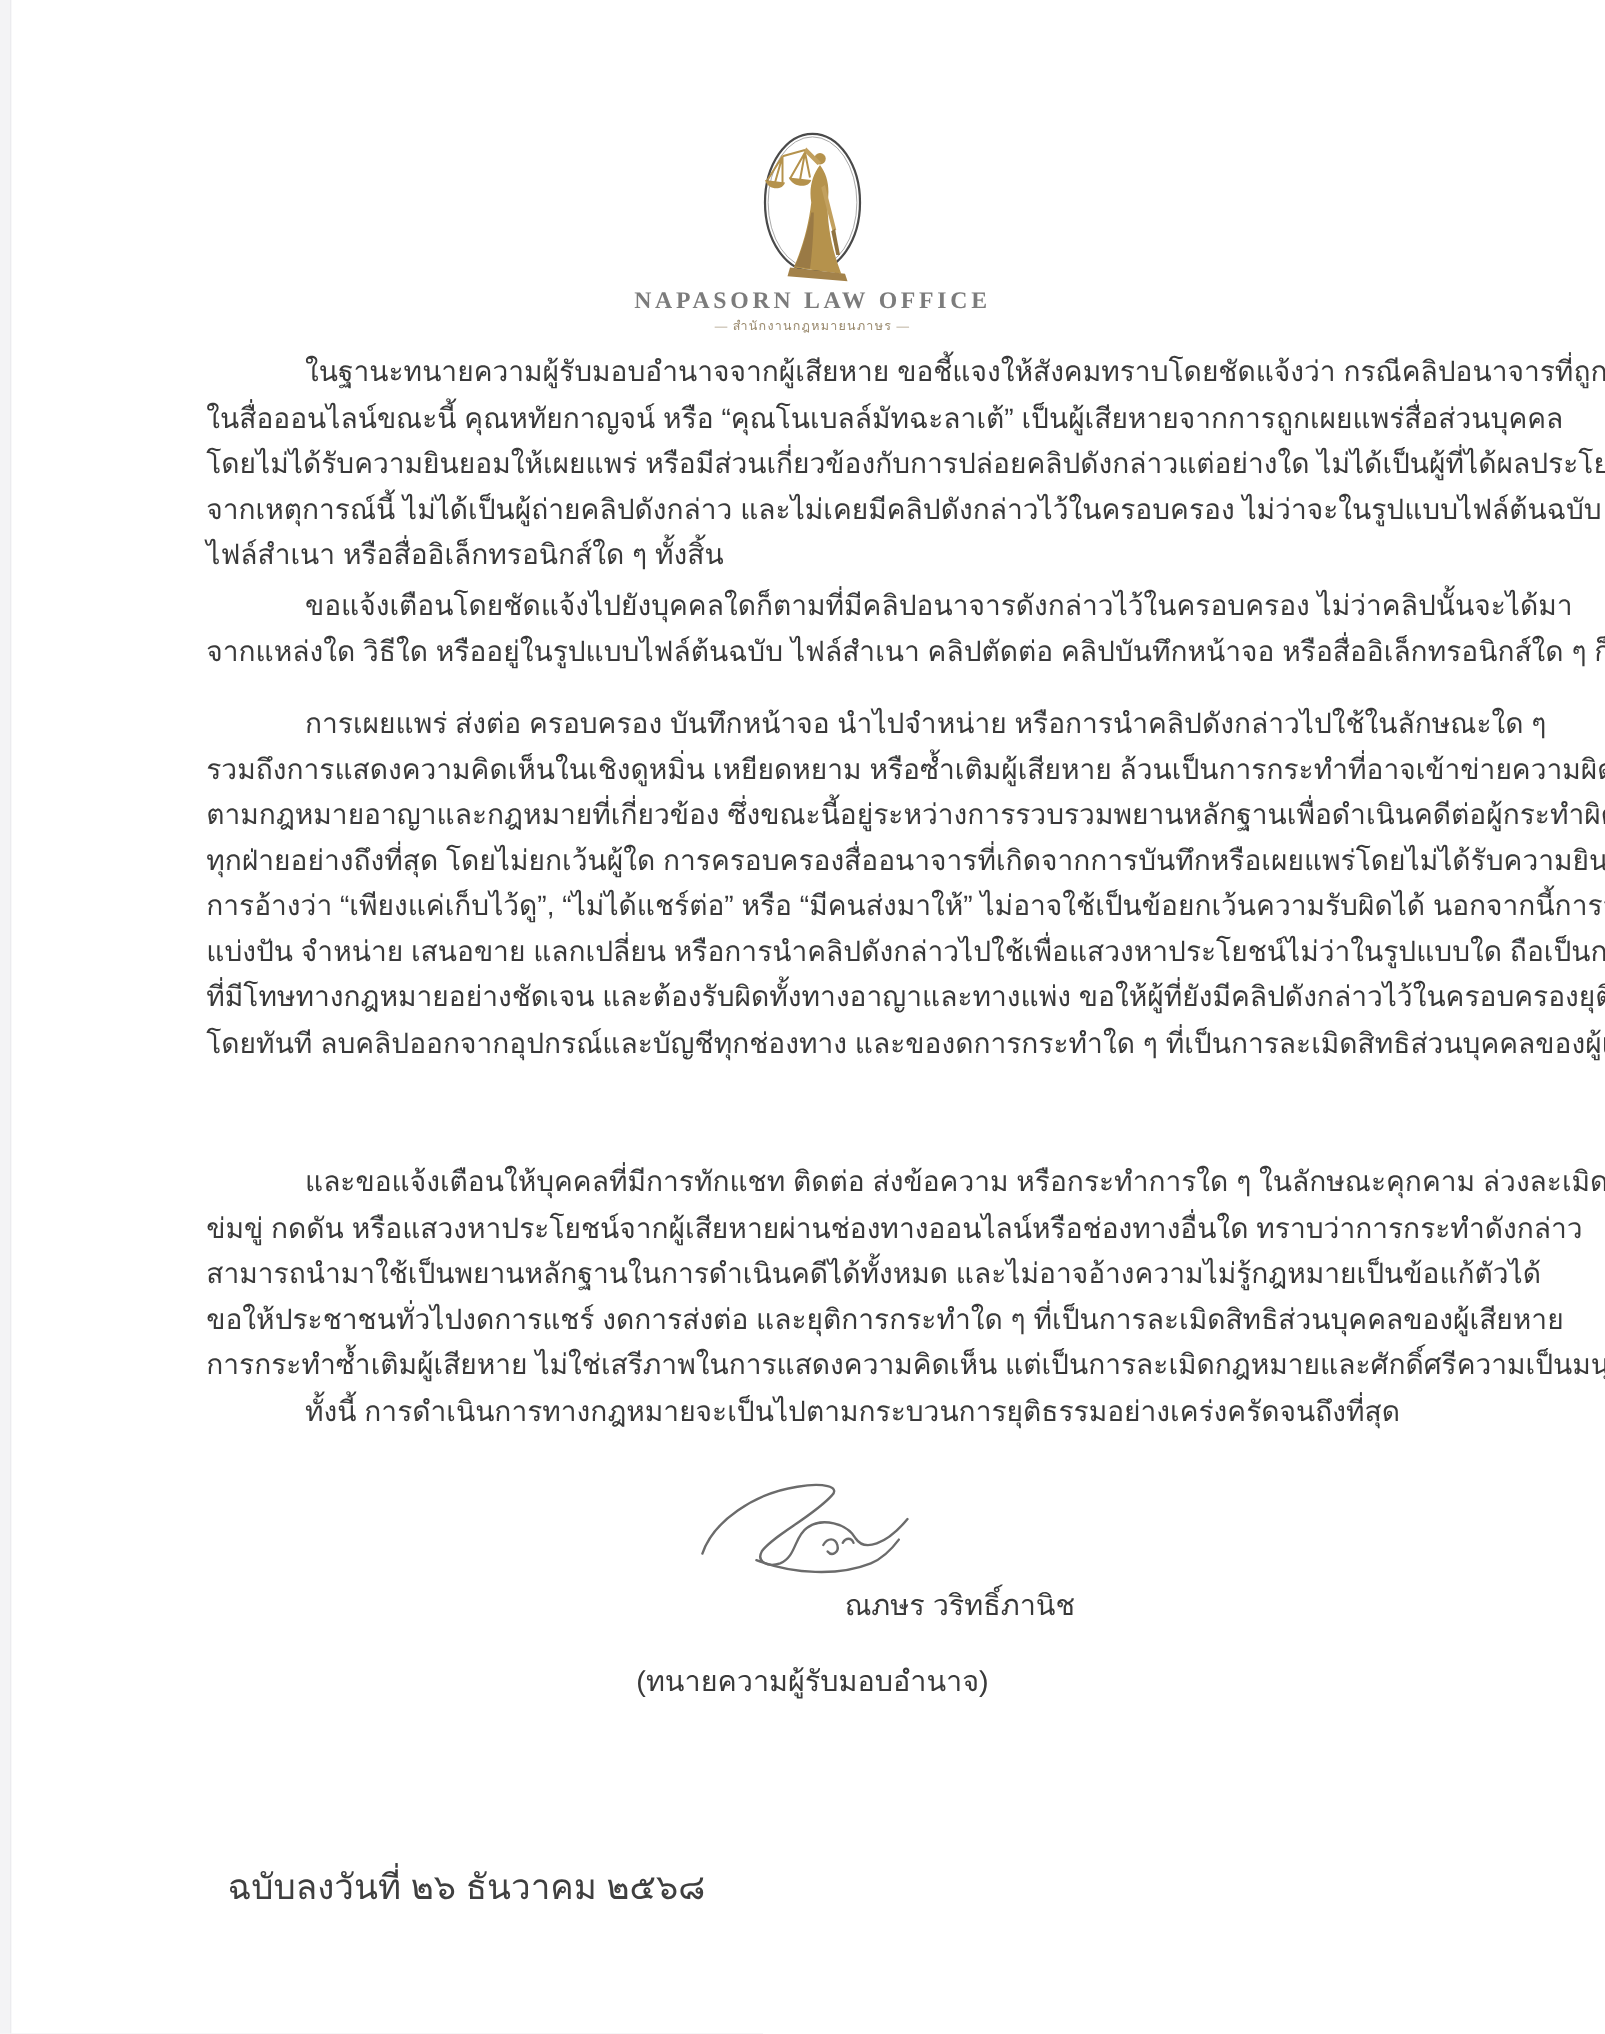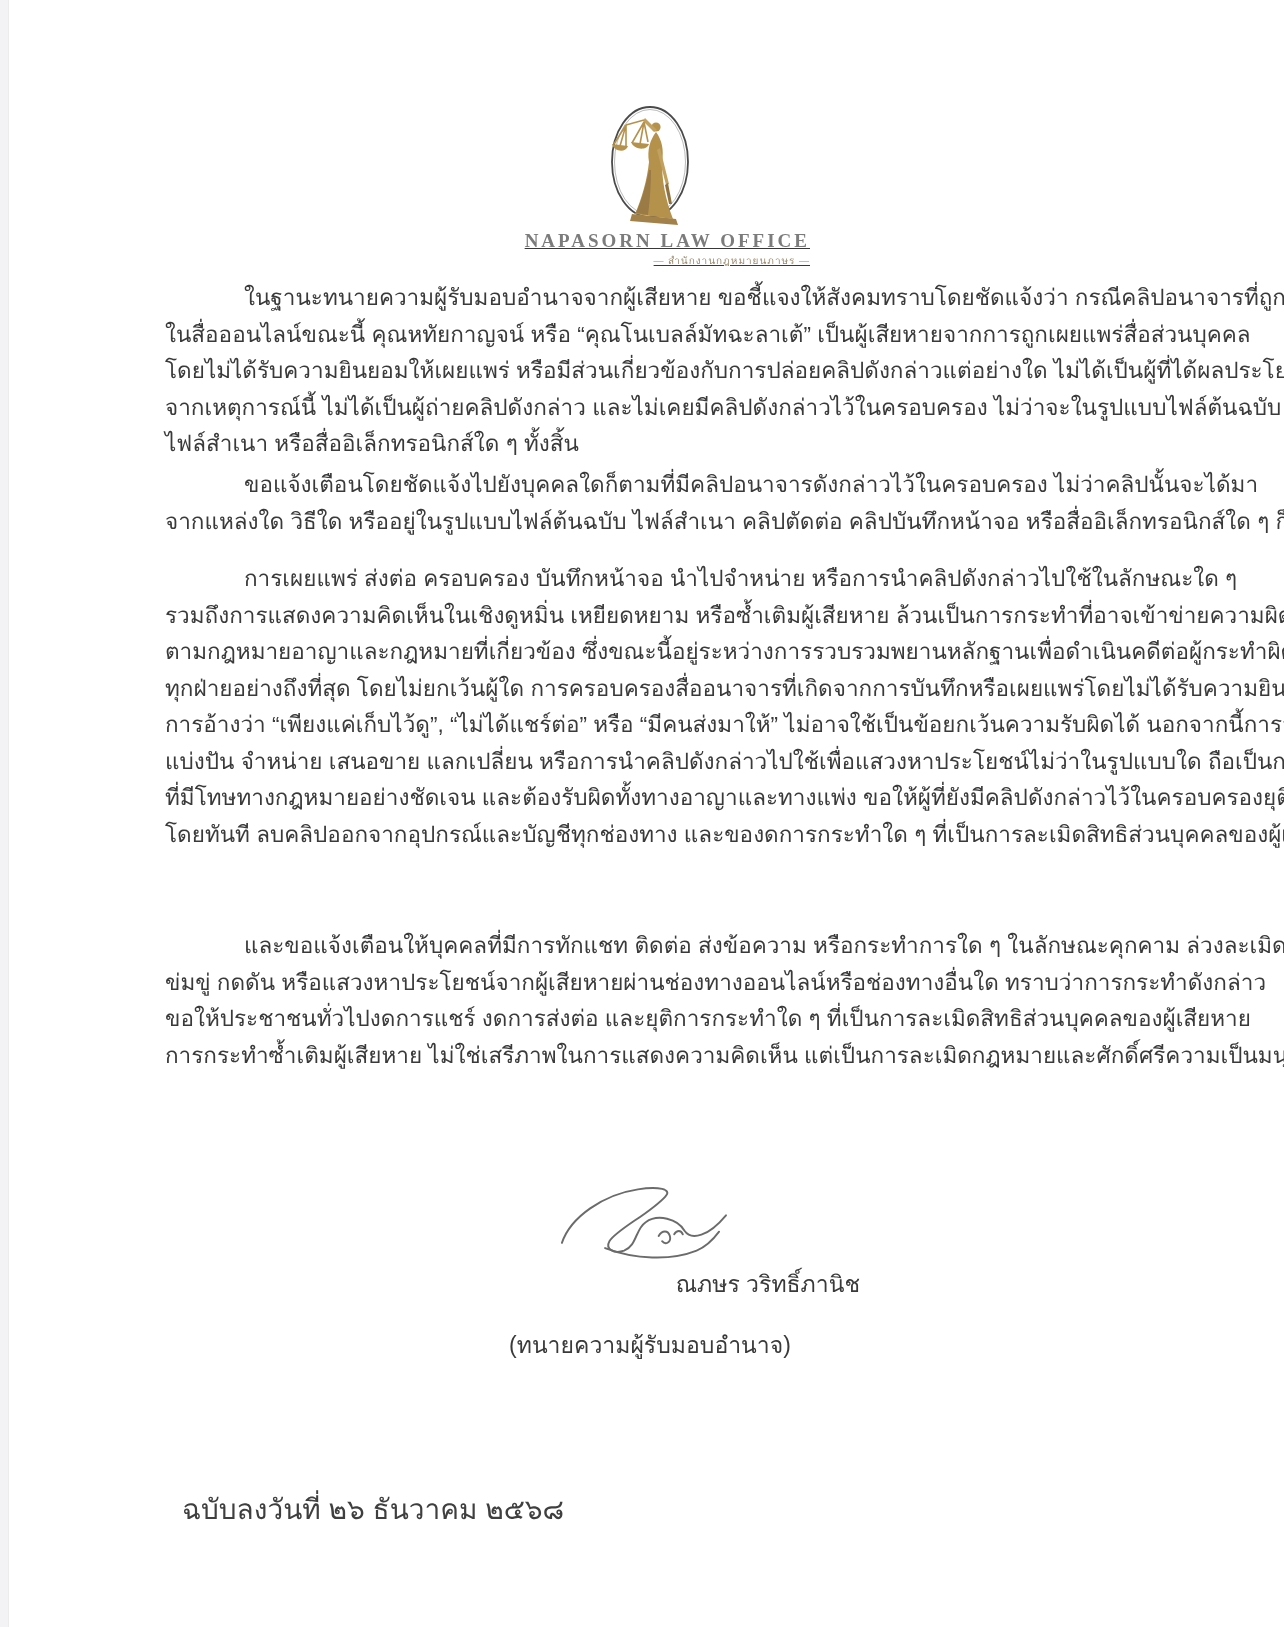--- a/index.html
+++ b/index.html
@@ -11,21 +11,21 @@
     font-family:"Liberation Sans","DejaVu Sans",sans-serif;
     color:#383838;
   }
   .edge-strip{
     position:absolute;left:0;top:0;width:8px;height:1627px;
     background:#f3f3f5;border-right:1px solid #ececef;
   }
   
   .logo{
     position:absolute;top:100px;left:650px;transform:translateX(-50%);
-    width:320px;text-align:right;text-decoration:underline;
+    width:320px;text-align:center;
   }
   .logo svg{display:block;margin:0 auto;}
   .logo-name{
     margin-top:2px;
     font-family:"Liberation Serif","DejaVu Serif",serif;
     font-size:19px;letter-spacing:3px;color:#7c7c7c;font-weight:600;
     white-space:nowrap;
   }
   .logo-tagline{
     margin-top:1px;
@@ -120,24 +120,28 @@
     <div class="line">ทุกฝ่ายอย่างถึงที่สุด โดยไม่ยกเว้นผู้ใด การครอบครองสื่ออนาจารที่เกิดจากการบันทึกหรือเผยแพร่โดยไม่ได้รับความยินยอม</div>
     <div class="line">การอ้างว่า “เพียงแค่เก็บไว้ดู”, “ไม่ได้แชร์ต่อ” หรือ “มีคนส่งมาให้” ไม่อาจใช้เป็นข้อยกเว้นความรับผิดได้ นอกจากนี้การส่งต่อ</div>
     <div class="line">แบ่งปัน จำหน่าย เสนอขาย แลกเปลี่ยน หรือการนำคลิปดังกล่าวไปใช้เพื่อแสวงหาประโยชน์ไม่ว่าในรูปแบบใด ถือเป็นการกระทำ</div>
     <div class="line">ที่มีโทษทางกฎหมายอย่างชัดเจน และต้องรับผิดทั้งทางอาญาและทางแพ่ง ขอให้ผู้ที่ยังมีคลิปดังกล่าวไว้ในครอบครองยุติการกระทำ</div>
     <div class="line">โดยทันที ลบคลิปออกจากอุปกรณ์และบัญชีทุกช่องทาง และของดการกระทำใด ๆ ที่เป็นการละเมิดสิทธิส่วนบุคคลของผู้เสียหาย</div>
   </div>
 
   <div class="para" style="top:928px">
     <div class="line indent">และขอแจ้งเตือนให้บุคคลที่มีการทักแชท ติดต่อ ส่งข้อความ หรือกระทำการใด ๆ ในลักษณะคุกคาม ล่วงละเมิดทางเพศ</div>
     <div class="line">ข่มขู่ กดดัน หรือแสวงหาประโยชน์จากผู้เสียหายผ่านช่องทางออนไลน์หรือช่องทางอื่นใด ทราบว่าการกระทำดังกล่าว</div>
+    <div class="line">สามารถนำมาใช้เป็นพยานหลักฐานในการดำเนินคดีได้ทั้งหมด และไม่อาจอ้างความไม่รู้กฎหมายเป็นข้อแก้ตัวได้</div>
     <div class="line">ขอให้ประชาชนทั่วไปงดการแชร์ งดการส่งต่อ และยุติการกระทำใด ๆ ที่เป็นการละเมิดสิทธิส่วนบุคคลของผู้เสียหาย</div>
     <div class="line">การกระทำซ้ำเติมผู้เสียหาย ไม่ใช่เสรีภาพในการแสดงความคิดเห็น แต่เป็นการละเมิดกฎหมายและศักดิ์ศรีความเป็นมนุษย์</div>
   </div>
 
+  <div class="para" style="top:1112px">
+    <div class="line indent">ทั้งนี้ การดำเนินการทางกฎหมายจะเป็นไปตามกระบวนการยุติธรรมอย่างเคร่งครัดจนถึงที่สุด</div>
+  </div>
 
   <div class="signature-wrap">
     <svg width="190" height="90" viewBox="0 0 220 104" style="display:block;margin:0 auto;">
       <g fill="none" stroke="#6b6b6b" stroke-width="2.2" stroke-linecap="round">
         <path d="M8,82 C18,52 56,26 96,20 C120,16 136,20 128,28 C110,48 72,66 63,80 C58,89 68,95 80,91 C95,85 93,66 105,58 C119,48 142,54 150,68 C158,80 178,74 198,50"></path>
         <path d="M58,88 C92,101 134,103 164,91 C176,86 184,77 190,69"></path>
         <path d="M120,74 c4,-7 11,-7 13,0 c2,7 -5,11 -9,6"></path>
         <path d="M138,72 c3,-5 8,-5 10,0"></path>
       </g>
     </svg>

